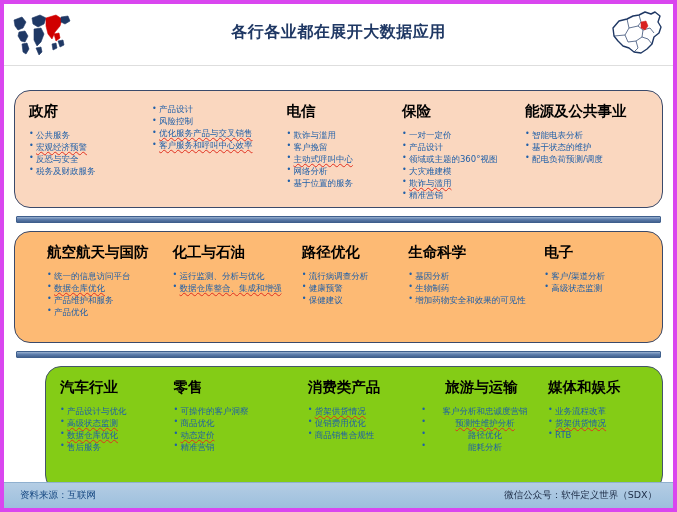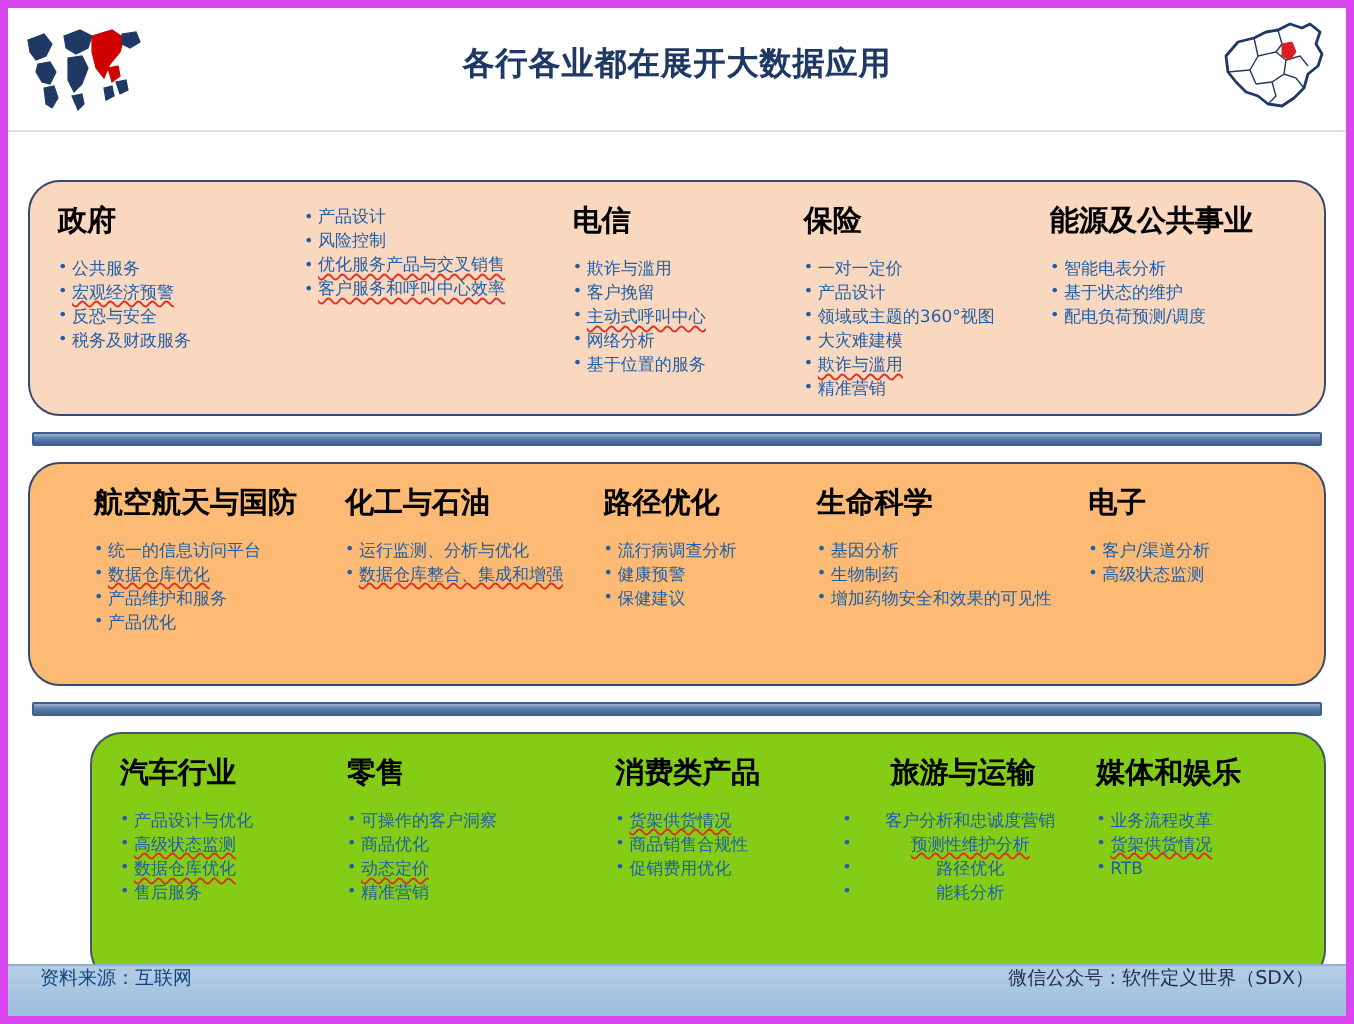--- a/index.html
+++ b/index.html
@@ -142,21 +142,21 @@
   .blue .c4 { width: 110px; }
 
   
   .footer {
     position: absolute;
     left: 0; right: 0; bottom: 0;
     height: 26px;
     background: linear-gradient(to bottom, #b4cde4 0%, #9dbfdd 100%);
     border-top: 1px solid #8fb0cf;
     display: flex;
-    align-items: flex-start;
+    align-items: center;
     justify-content: space-between;
     padding: 0 16px;
     font-size: 9.5px;
   }
   .footer-left { color: #13457f; }
   .footer-right { color: #20304a; }
 </style>
 </head>
 <body>
 
@@ -318,22 +318,22 @@
           <li>可操作的客户洞察</li>
           <li>商品优化</li>
           <li class="u">动态定价</li>
           <li>精准营销</li>
         </ul>
       </div>
       <div class="col c2">
         <div class="col-title">消费类产品</div>
         <ul class="bullets">
           <li class="u">货架供货情况</li>
+          <li>促销费用优化</li>
           <li>商品销售合规性</li>
-          <li>促销费用优化</li>
         </ul>
       </div>
       <div class="col c3">
         <div class="col-title">旅游与运输</div>
         <ul class="bullets">
           <li>客户分析和忠诚度营销</li>
           <li class="u">预测性维护分析</li>
           <li>路径优化</li>
           <li>能耗分析</li>
         </ul>

